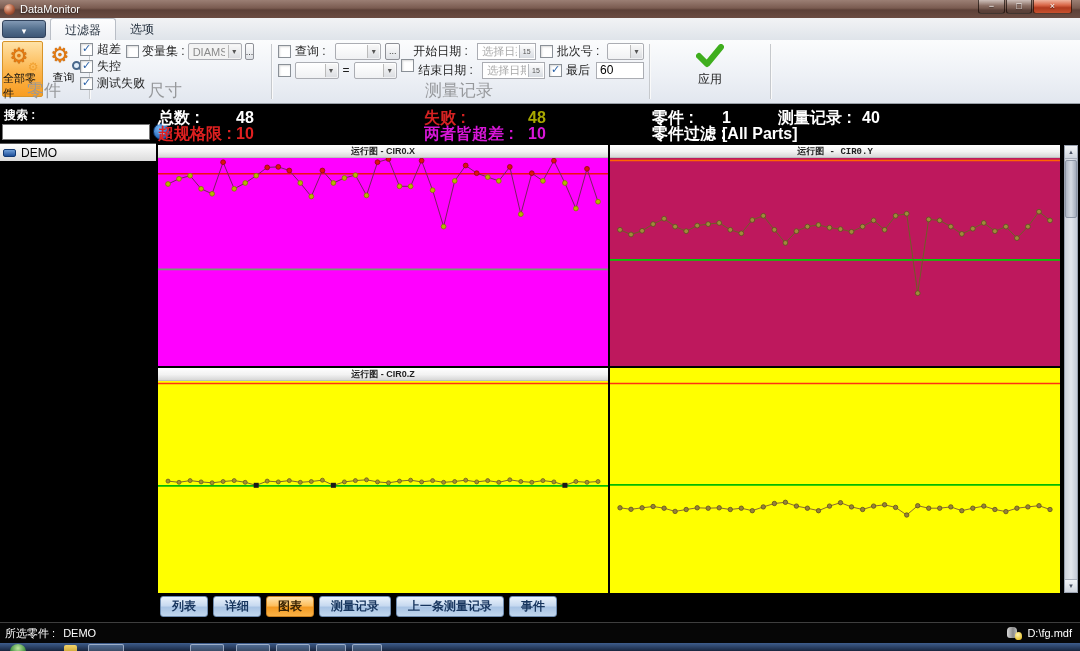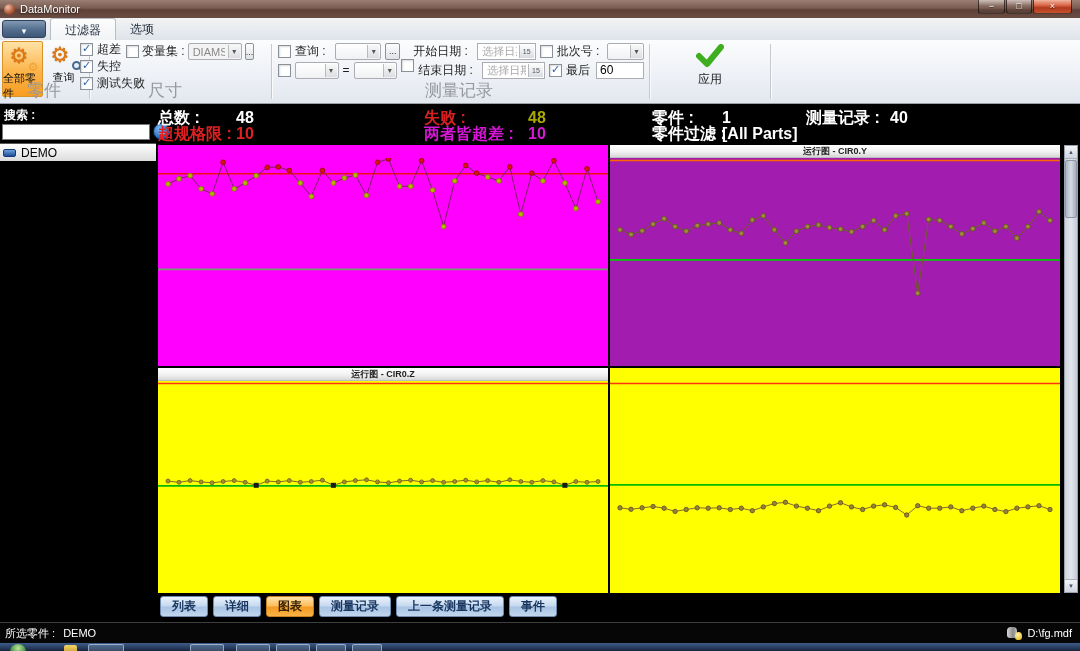--- a/index.html
+++ b/index.html
@@ -108,21 +108,21 @@
     border:1px solid #0a2f60; display:flex; align-items:center; justify-content:center; }
   .go-btn::after { content:"→"; color:#fff; font-size:10px; font-weight:bold; line-height:10px; }
   .stat-col { position:absolute; top:4px; }
   .stat-row { height:16px; font-size:16px; font-weight:bold; white-space:nowrap; }
   .stat-row .sl { display:inline-block; }
   .stat-row .sv { display:inline-block; }
   .c1 { left:158px; } .c1 .sl { width:78px; }
   .c2 { left:288px; } .c2 .sl { width:112px; }
   .c3 { left:424px; } .c3 .sl { width:104px; }
   .c4 { left:652px; } .c4 .sl { width:70px; }
-  .c5 { left:806px; } .c5 .sl { width:84px; }
+  .c5 { left:778px; } .c5 .sl { width:84px; }
 
   
   .main { height:479px; flex:none; display:flex; position:relative; background:#000; }
   .sidebar { width:156px; flex:none; background:#000; border-top:1px solid #555; }
   .side-item { height:17px; display:flex; align-items:center; gap:5px; padding-left:3px;
     font-size:12px; color:#000; }
   .side-item.selected { background:linear-gradient(180deg,#ffffff,#dcdcdc); }
   .part-icon { width:13px; height:8px; border-radius:2px; flex:none;
     background:linear-gradient(180deg,#6f9fd8,#1e4f9a); border:1px solid #123a74; }
 
@@ -328,20 +328,21 @@
     <div class="sidebar">
       <div class="side-item selected">
         <span class="part-icon"></span>
         <span>DEMO</span>
       </div>
     </div>
 
     <div class="chart-col">
       <div class="chartgrid">
         <div class="panel" style="background: rgb(255, 0, 255);">
+          <div class="panel-header">运行图 - CIR0.X</div>
           <div class="plot">
               <svg width="450" height="208">
                 <line x1="0" y1="15.808" x2="450" y2="15.808" stroke="#ee1111" stroke-width="1.6"></line>
                 <line x1="0" y1="111.28" x2="450" y2="111.28" stroke="#6f9f6f" stroke-width="1.8"></line>
                 <polyline points="10.0,26.0 21.0,20.8 32.1,17.7 43.1,30.8 54.1,35.8 65.1,4.2 76.2,30.8 87.2,25.0 98.2,17.7 109.2,9.4 120.3,8.9 131.3,12.5 142.3,25.0 153.3,38.5 164.4,12.5 175.4,25.0 186.4,20.0 197.4,17.1 208.5,37.4 219.5,4.2 230.5,1.0 241.5,28.3 252.6,28.3 263.6,2.7 274.6,32.2 285.6,68.6 296.7,22.9 307.7,7.5 318.7,15.2 329.7,19.1 340.8,22.9 351.8,8.9 362.8,56.2 373.8,15.2 384.9,22.9 395.9,2.7 406.9,25.0 417.9,50.5 429.0,10.8 440.0,43.7" fill="none" stroke="#7a2060" stroke-width="1"></polyline>
                 <circle cx="10.0" cy="26.0" r="2.4" fill="#b6b600" stroke="#7d7d00" stroke-width="0.8"></circle>
                 <circle cx="21.0" cy="20.8" r="2.4" fill="#b6b600" stroke="#7d7d00" stroke-width="0.8"></circle>
                 <circle cx="32.1" cy="17.7" r="2.4" fill="#b6b600" stroke="#7d7d00" stroke-width="0.8"></circle>
                 <circle cx="43.1" cy="30.8" r="2.4" fill="#b6b600" stroke="#7d7d00" stroke-width="0.8"></circle>
                 <circle cx="54.1" cy="35.8" r="2.4" fill="#b6b600" stroke="#7d7d00" stroke-width="0.8"></circle>
@@ -376,21 +377,21 @@
                 <circle cx="373.8" cy="15.2" r="2.4" fill="#dd1111" stroke="#8e0b0b" stroke-width="0.8"></circle>
                 <circle cx="384.9" cy="22.9" r="2.4" fill="#b6b600" stroke="#7d7d00" stroke-width="0.8"></circle>
                 <circle cx="395.9" cy="2.7" r="2.4" fill="#dd1111" stroke="#8e0b0b" stroke-width="0.8"></circle>
                 <circle cx="406.9" cy="25.0" r="2.4" fill="#b6b600" stroke="#7d7d00" stroke-width="0.8"></circle>
                 <circle cx="417.9" cy="50.5" r="2.4" fill="#b6b600" stroke="#7d7d00" stroke-width="0.8"></circle>
                 <circle cx="429.0" cy="10.8" r="2.4" fill="#dd1111" stroke="#8e0b0b" stroke-width="0.8"></circle>
                 <circle cx="440.0" cy="43.7" r="2.4" fill="#b6b600" stroke="#7d7d00" stroke-width="0.8"></circle>
               </svg>
             </div>
         </div>
-        <div class="panel" style="background: #a21caf;">
+        <div class="panel" style="background: #be185d; font-family: Liberation Mono, monospace;">
           <div class="panel-header">运行图 - CIR0.Y</div>
           <div class="plot">
               <svg width="450" height="208">
                 <line x1="0" y1="2.496" x2="450" y2="2.496" stroke="#ff6600" stroke-width="1.6"></line>
                 <line x1="0" y1="101.92" x2="450" y2="101.92" stroke="#00cc00" stroke-width="1.8"></line>
                 <polyline points="10.0,71.8 21.0,76.5 32.1,72.8 43.1,66.1 54.1,60.7 65.1,68.6 76.2,73.2 87.2,67.6 98.2,66.1 109.2,64.9 120.3,71.8 131.3,75.3 142.3,62.0 153.3,57.8 164.4,71.8 175.4,84.9 186.4,73.2 197.4,68.6 208.5,67.0 219.5,69.7 230.5,71.1 241.5,73.8 252.6,68.6 263.6,62.4 274.6,71.8 285.6,57.8 296.7,55.7 307.7,135.2 318.7,61.4 329.7,62.4 340.8,68.6 351.8,75.9 362.8,70.7 373.8,64.9 384.9,73.2 395.9,68.6 406.9,80.1 417.9,68.6 429.0,53.7 440.0,62.4" fill="none" stroke="#6e5e26" stroke-width="1"></polyline>
                 <circle cx="10.0" cy="71.8" r="2.4" fill="#a08a3a" stroke="#5e511f" stroke-width="0.8"></circle>
                 <circle cx="21.0" cy="76.5" r="2.4" fill="#a08a3a" stroke="#5e511f" stroke-width="0.8"></circle>
                 <circle cx="32.1" cy="72.8" r="2.4" fill="#a08a3a" stroke="#5e511f" stroke-width="0.8"></circle>
                 <circle cx="43.1" cy="66.1" r="2.4" fill="#a08a3a" stroke="#5e511f" stroke-width="0.8"></circle>

